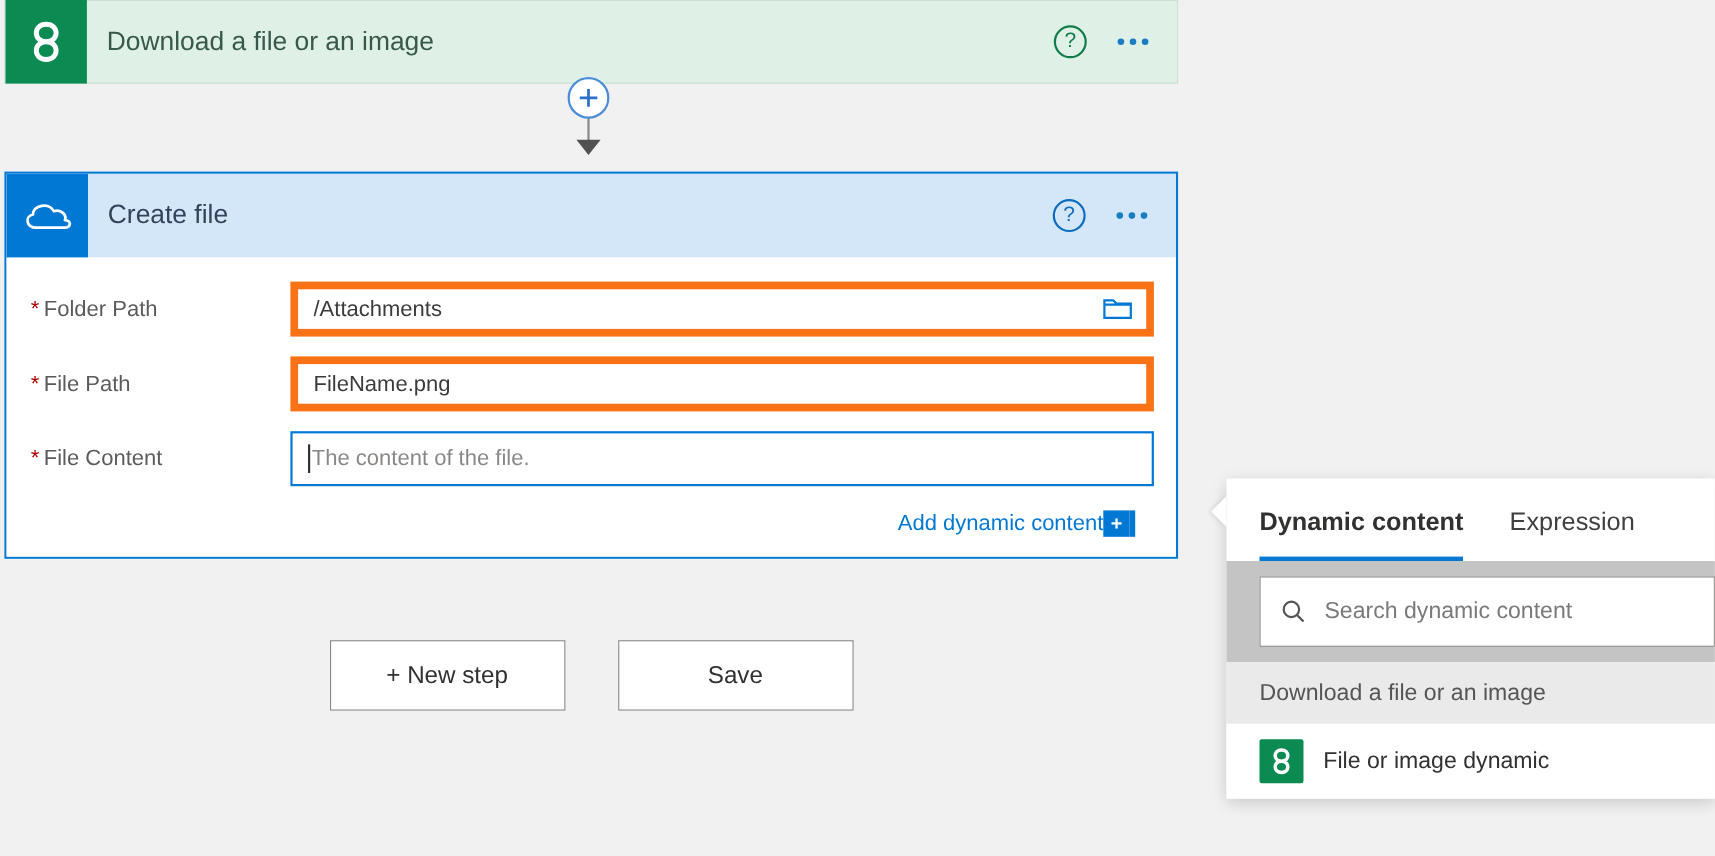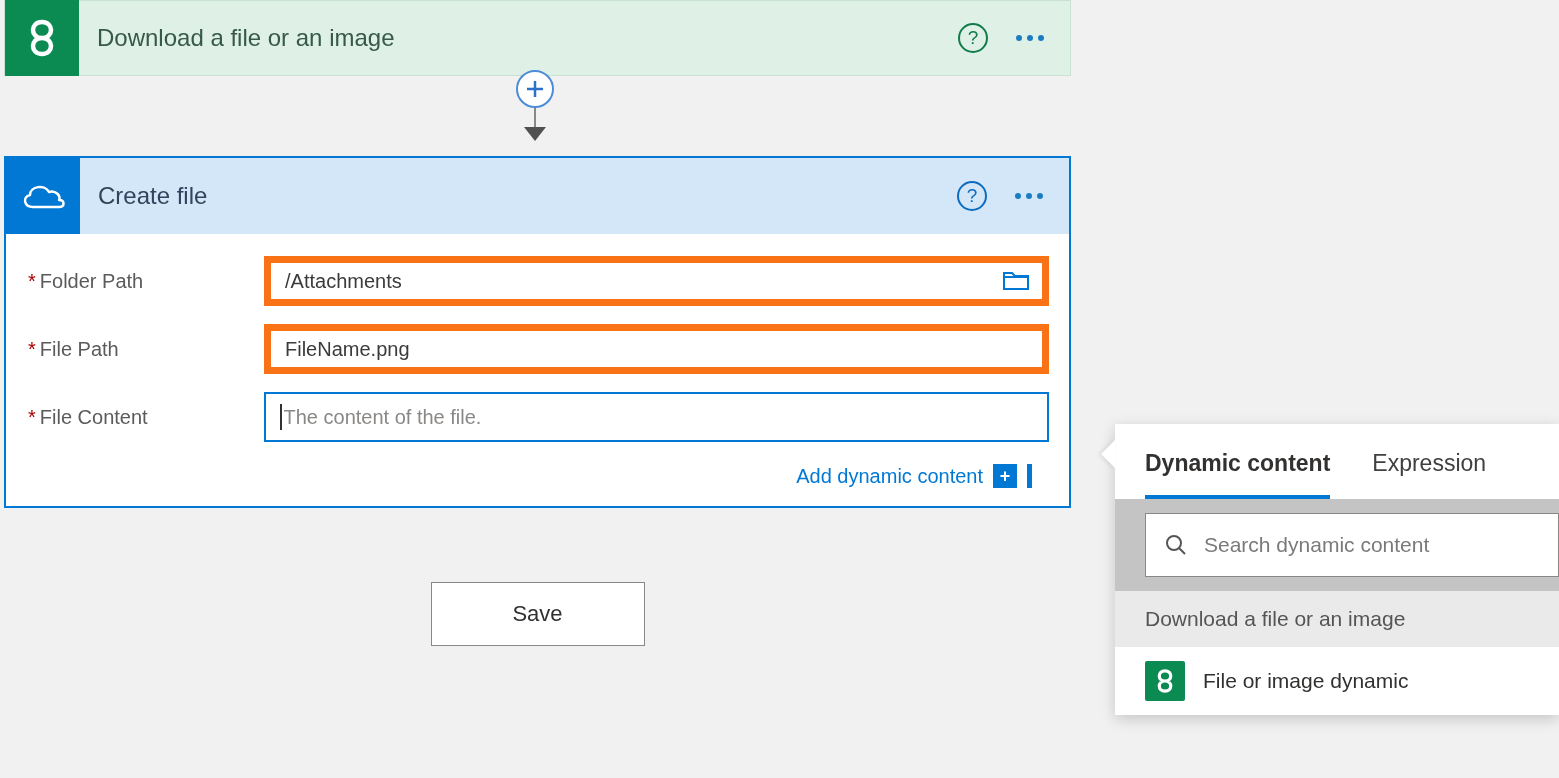--- a/index.html
+++ b/index.html
@@ -37,40 +37,40 @@
   .form-row:last-of-type { margin-bottom: 8px; }
   .form-label { width: 238px; font-size: 20px; color: #5b5b5b; display: flex; align-items: center; gap: 4px; padding-left: 2px;}
   .req { color: #a80000; font-size: 20px; line-height: 1; }
   .form-input { flex: 1; height: 50px; border: 7px solid #f97316; background: #fff; font-size: 20px; color: #3b3b3b; padding: 0 14px; display:flex; align-items:center; position: relative; }
   .form-input.active { border: 2px solid #0078d4; }
   .form-input input { border: none; outline: none; width: 100%; font-size: 20px; color: #3b3b3b; background: transparent; }
   .form-input input::placeholder { color: #8a8886; font-size: 20px; }
   .form-input.with-icon { padding-right: 48px; }
   .folder-icon-right { position: absolute; right: 12px; top: 50%; transform: translateY(-50%); }
 
-  .add-dynamic-row { display: flex; justify-content: flex-end; align-items: center; gap: 10px; padding-right: 17px; padding-top: 4px; }
+  .add-dynamic-row { display: flex; justify-content: flex-end; align-items: center; padding-right: 17px; padding-top: 4px; }
   .add-dynamic-link { color: #0078d4; font-size: 20px; cursor: pointer; }
   .add-dynamic-btn { width: 24px; height: 24px; background: #0078d4; color: #fff; display: flex; align-items: center; justify-content: center; font-size: 18px; font-weight: bold; cursor: pointer; }
   .dyn-bar { width: 5px; height: 24px; background: #0078d4; }
 
   
   .help-circle { width: 30px; height: 30px; border: 2px solid; border-radius: 50%; display: flex; align-items: center; justify-content: center; font-size: 19px; cursor: pointer; }
   .download-card .help-circle { border-color: #117c49; color: #117c49; }
   .create-card .help-circle { border-color: #0e6cbe; color: #0e6cbe; }
   .more-dots { display: flex; gap: 5px; cursor: pointer; }
   .more-dots span { width: 6px; height: 6px; border-radius: 50%; }
   .download-card .more-dots span { background: #1b7dc1; }
   .create-card .more-dots span { background: #1b7dc1; }
 
   
   .bottom-buttons { position: absolute; top: 582px; left: 4px; width: 1067px; display: flex; justify-content: center; gap: 48px; }
   .btn { width: 214px; height: 64px; border: 1px solid #8a8886; background: #fff; font-size: 22px; color: #323130; display:flex; align-items:center; justify-content:center; cursor: pointer; }
 
   
-  .popover { position: absolute; left: 1115px; top: 424px; width: 444px; background: #fff; box-shadow: 0 4px 14px rgba(0,0,0,0.18); }
+  .popover { position: absolute; left: 1115px; top: 435px; width: 444px; background: #fff; box-shadow: 0 4px 14px rgba(0,0,0,0.18); }
   .popover-pointer { position: absolute; left: -14px; top: 16px; width: 0; height: 0; border-top: 14px solid transparent; border-bottom: 14px solid transparent; border-right: 14px solid #fff; filter: drop-shadow(-2px 0 2px rgba(0,0,0,0.1)); }
   .popover-tabs { display: flex; gap: 42px; padding: 26px 30px 0 30px; }
   .tab { font-size: 23px; color: #404040; padding-bottom: 18px; cursor: pointer; }
   .tab.active { color: #323130; font-weight: 600; border-bottom: 4px solid #0078d4; }
   .search-wrap { background: #c4c4c4; padding: 14px 0 14px 30px; }
   .search-box { background: #fff; border: 1px solid #8a8886; height: 64px; display: flex; align-items: center; padding: 0 18px; gap: 16px; }
   .search-box input { border: none; outline: none; font-size: 21px; color: #3b3b3b; flex: 1; background: transparent; }
   .search-box input::placeholder { color: #7a7a7a; }
   .section-label { background: #eaeaea; padding: 16px 30px; font-size: 21px; color: #555; }
   .dc-item { display: flex; align-items: center; gap: 18px; padding: 14px 30px; background: #fff; cursor: pointer; }
@@ -175,20 +175,21 @@
     <div class="add-dynamic-row">
       <span class="add-dynamic-link">Add dynamic content</span>
       <span class="add-dynamic-btn">+</span>
       <span class="dyn-bar"></span>
     </div>
 
   </div>
 </div>
 
 <div class="bottom-buttons">
+  <div class="btn">+ New step</div>
   <div class="btn">Save</div>
 </div>
 
 <div class="popover">
   <div class="popover-pointer"></div>
   <div class="popover-tabs">
     <div class="tab active">Dynamic content</div>
     <div class="tab">Expression</div>
   </div>
   <div class="search-wrap">

